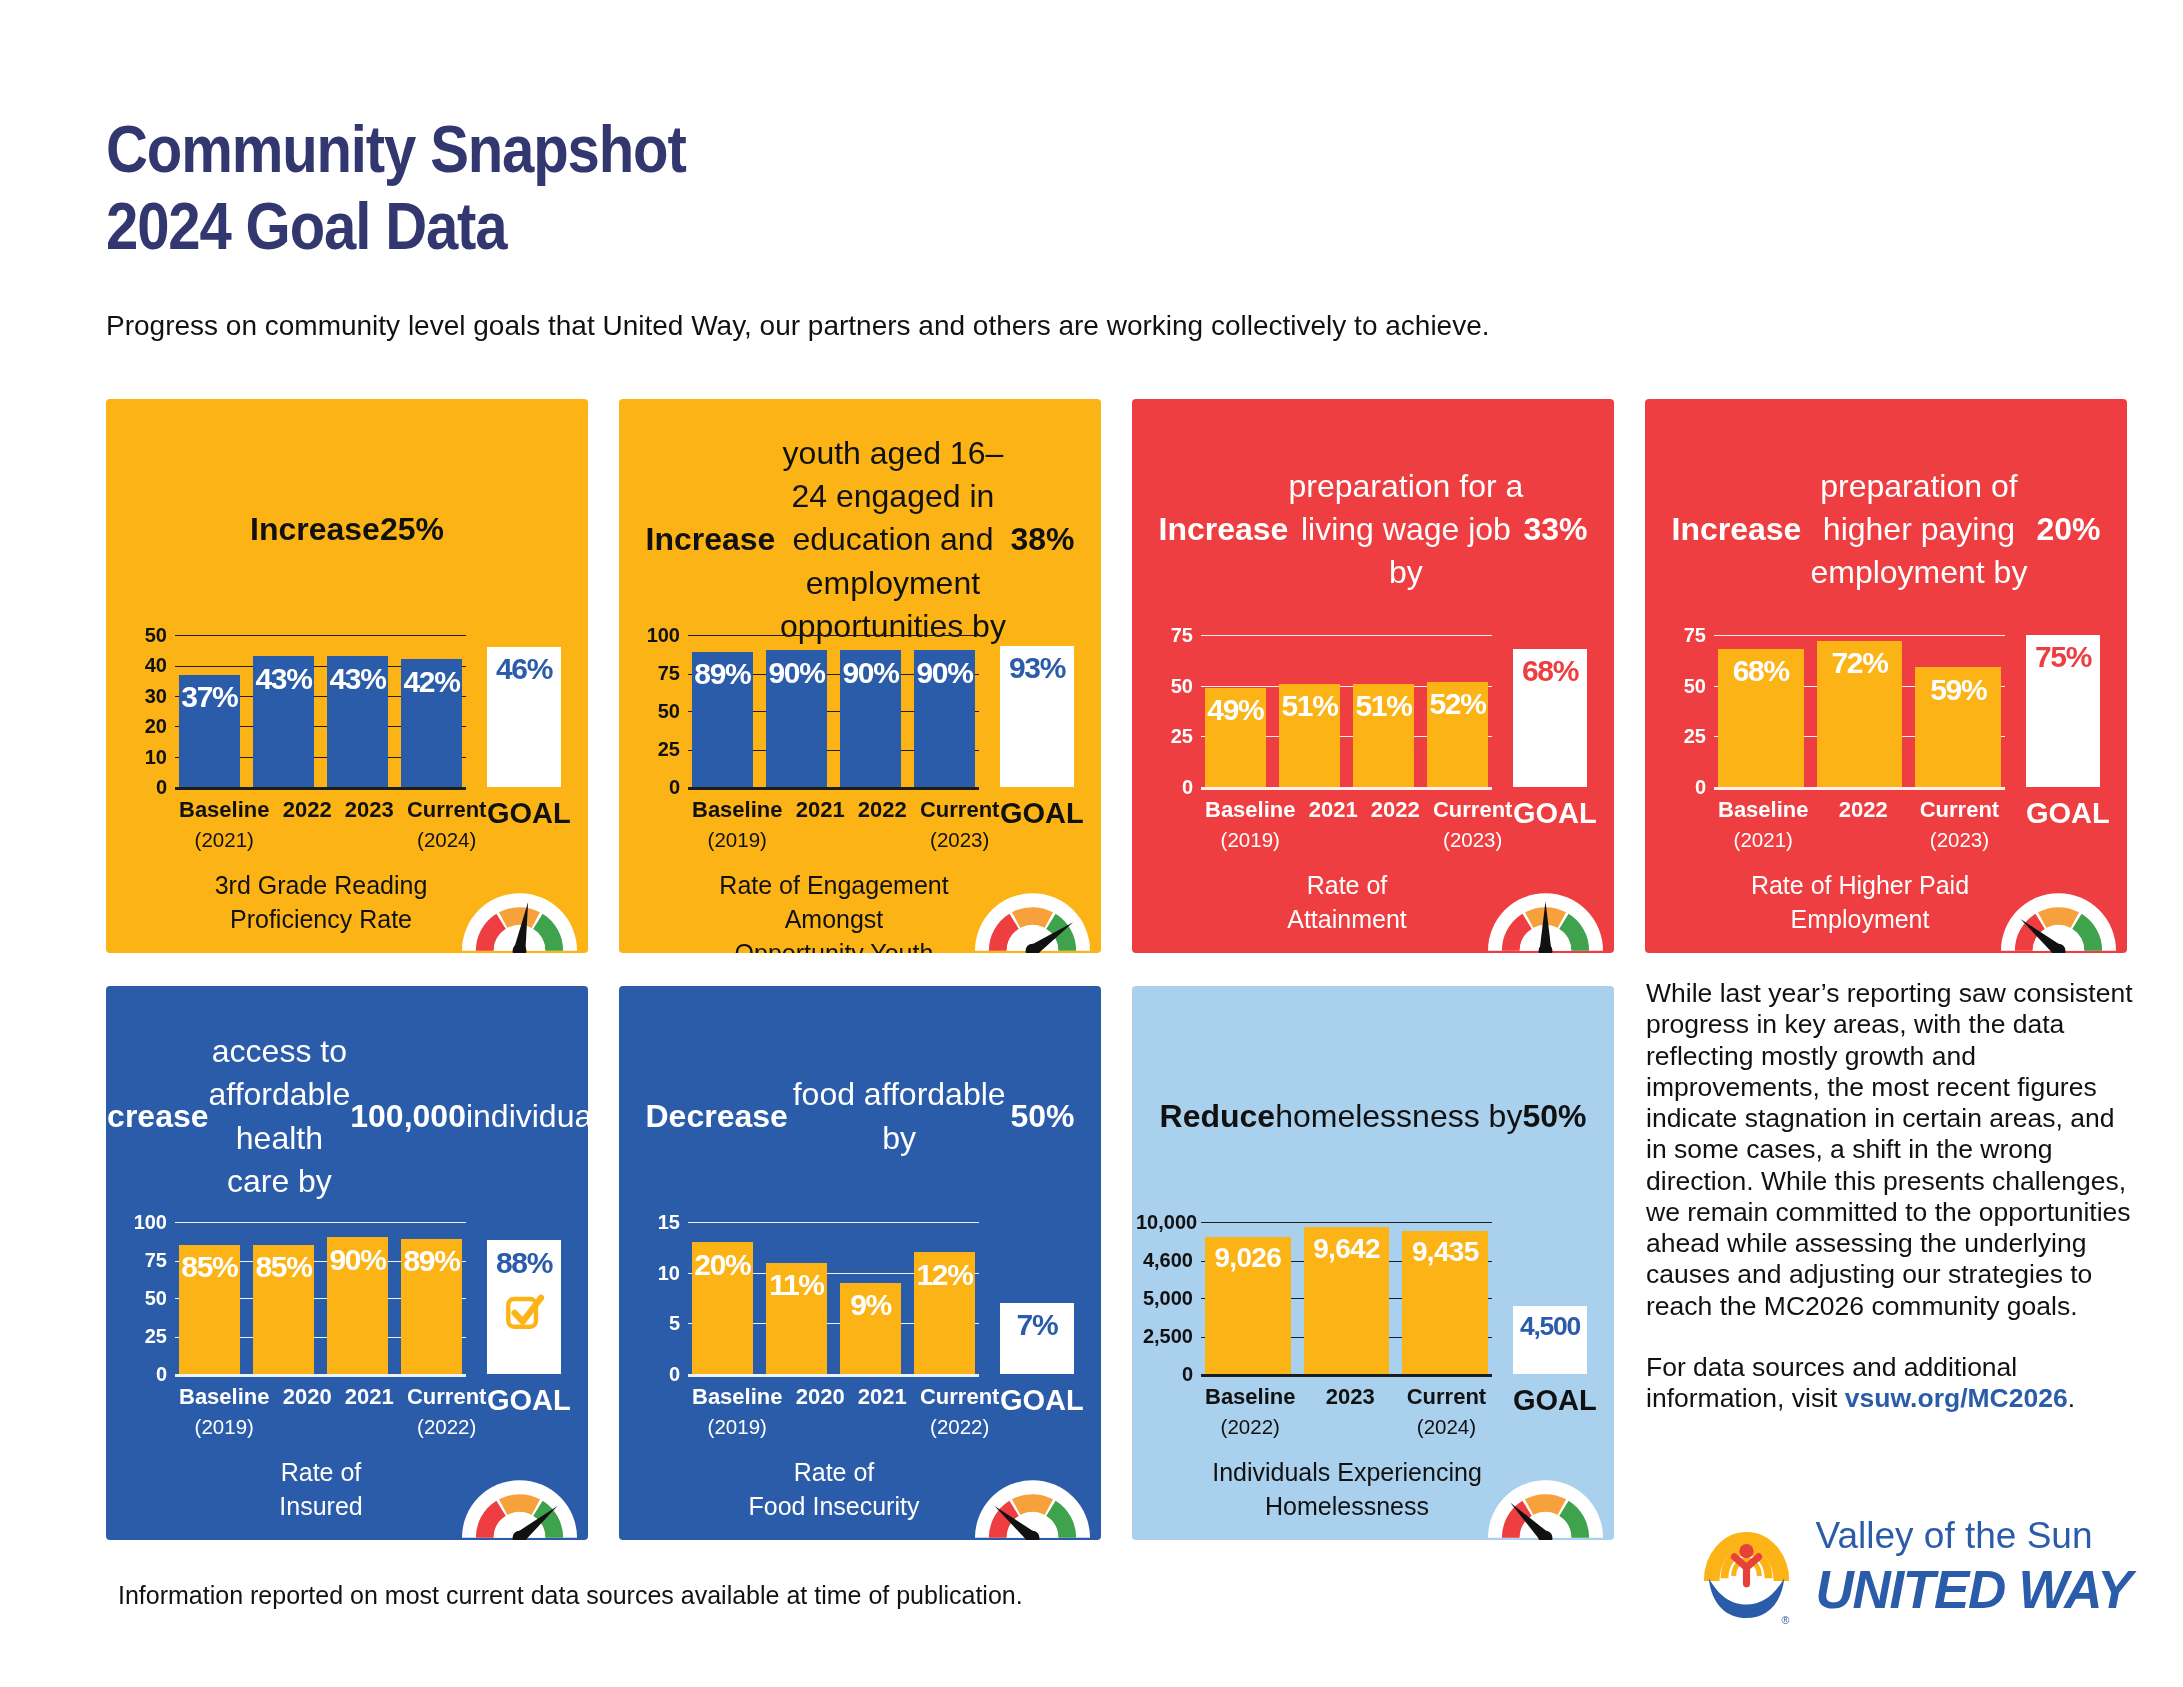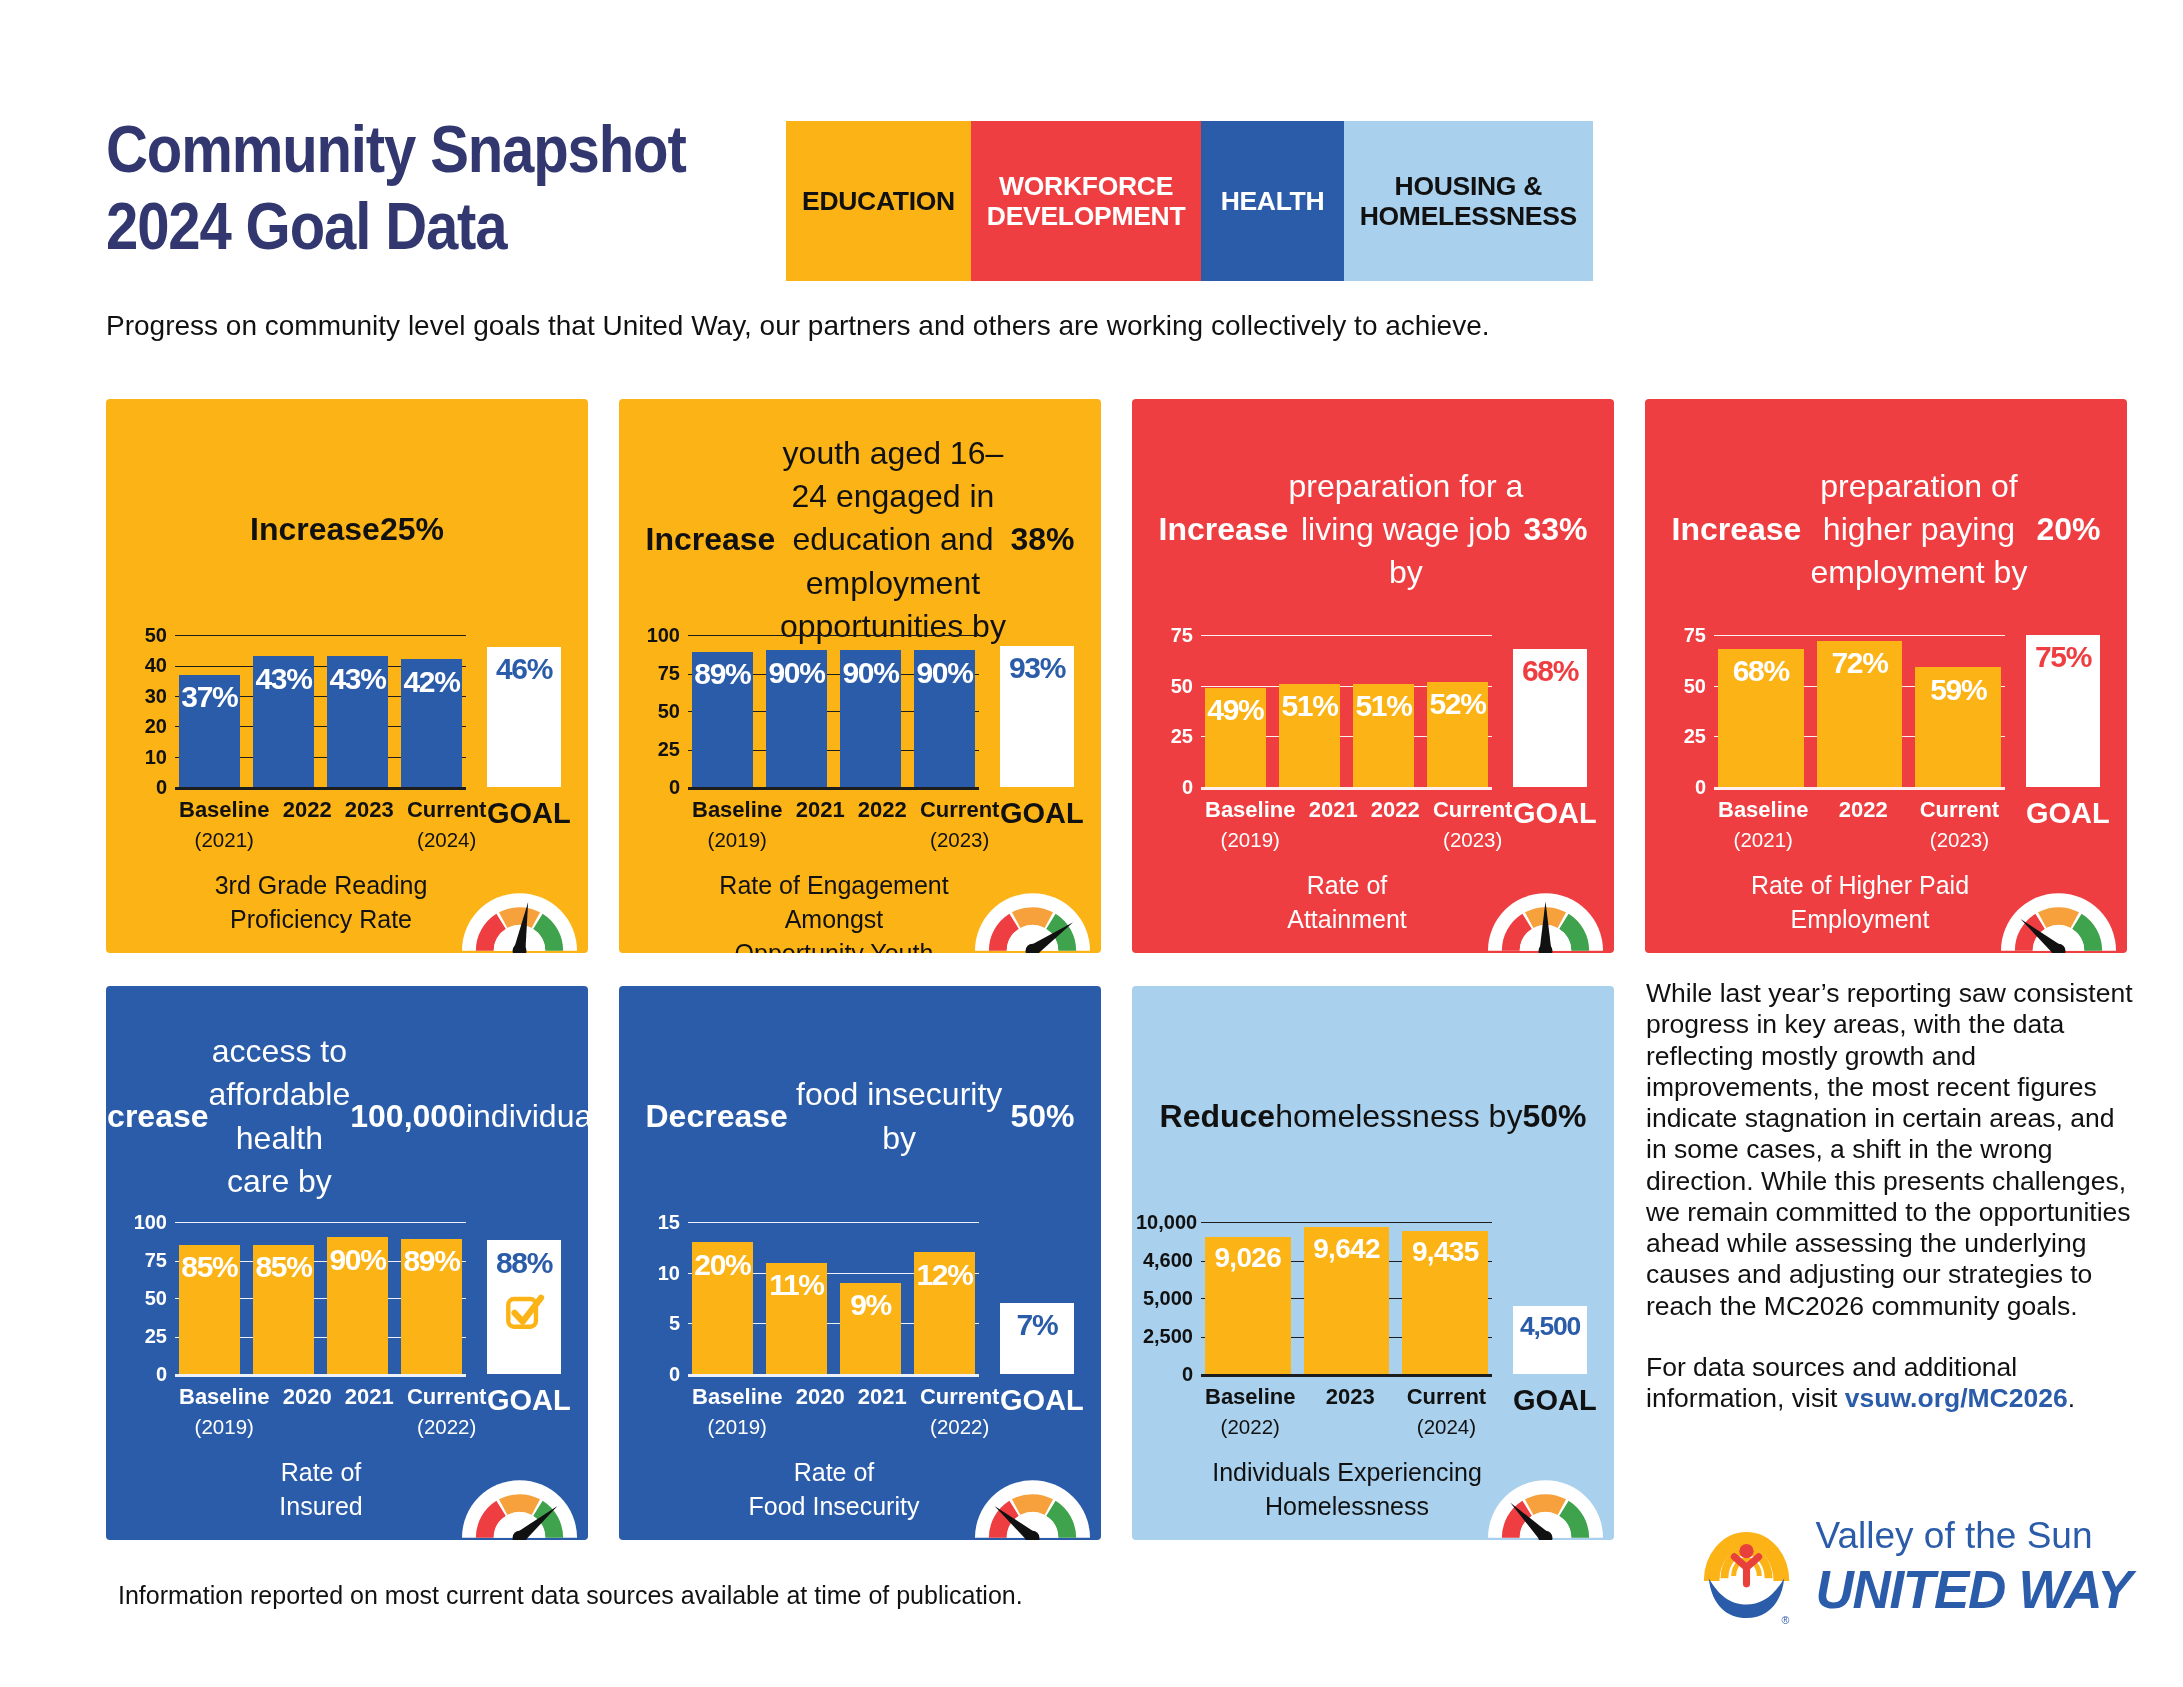--- a/index.html
+++ b/index.html
@@ -72,26 +72,20 @@
 </head>
 <body>
 
 <div class="page">
 
   <div class="title">
     <div>Community Snapshot</div>
     <div>2024 Goal Data</div>
   </div>
 
-  <div class="tabs">
-    <div class="tab tab--education">EDUCATION</div>
-    <div class="tab tab--workforce">WORKFORCE DEVELOPMENT</div>
-    <div class="tab tab--health">HEALTH</div>
-    <div class="tab tab--housing">HOUSING &amp; HOMELESSNESS</div>
-  </div>
 
   <div class="subtitle">Progress on community level goals that United Way, our partners and others are working collectively to achieve.</div>
 
   <div class="row1">
     <div class="card card--yellow">
         <div class="headline">
           <span class="hl-seg hl-seg--b">Increase</span>
           <span class="hl-seg hl-seg--b">25%</span>
         </div>
         <div class="grid" style="top:236px"></div>
@@ -356,21 +350,21 @@
           <path d="M 39.3 23.2 A 44 44 0 0 1 80.7 23.2 L 72.2 39.0 A 26 26 0 0 0 47.8 39.0 Z" fill="#F6A13B"></path>
           <path d="M 83.3 24.7 A 44 44 0 0 1 104.0 62.0 L 86.0 62.0 A 26 26 0 0 0 73.8 40.0 Z" fill="#3FA24C"></path>
     <path d="M 34.0 62.0 A 26 26 0 0 1 86.0 62.0 Z" fill="#fff"></path>
     <path d="M 63.9 66.6 L 98.3 29.9 L 56.1 57.4 Z" fill="#111"></path>
     <circle cx="60" cy="62" r="7" fill="#111"></circle>
   </svg>
       </div>
     <div class="card card--blue">
         <div class="headline">
           <span class="hl-seg hl-seg--b">Decrease</span>
-          <span class="hl-seg"> food insecurity by </span>
+          <span class="hl-seg"> food affordable by </span>
           <span class="hl-seg hl-seg--b">50%</span>
         </div>
         <div class="grid" style="top:236px"></div>
         <div class="ylab" style="top:225px">15</div>
         <div class="grid" style="top:287px"></div>
         <div class="ylab" style="top:276px">10</div>
         <div class="grid" style="top:337px"></div>
         <div class="ylab" style="top:326px">5</div>
         <div class="grid grid--base" style="top:388px"></div>
         <div class="ylab" style="top:377px">0</div>

